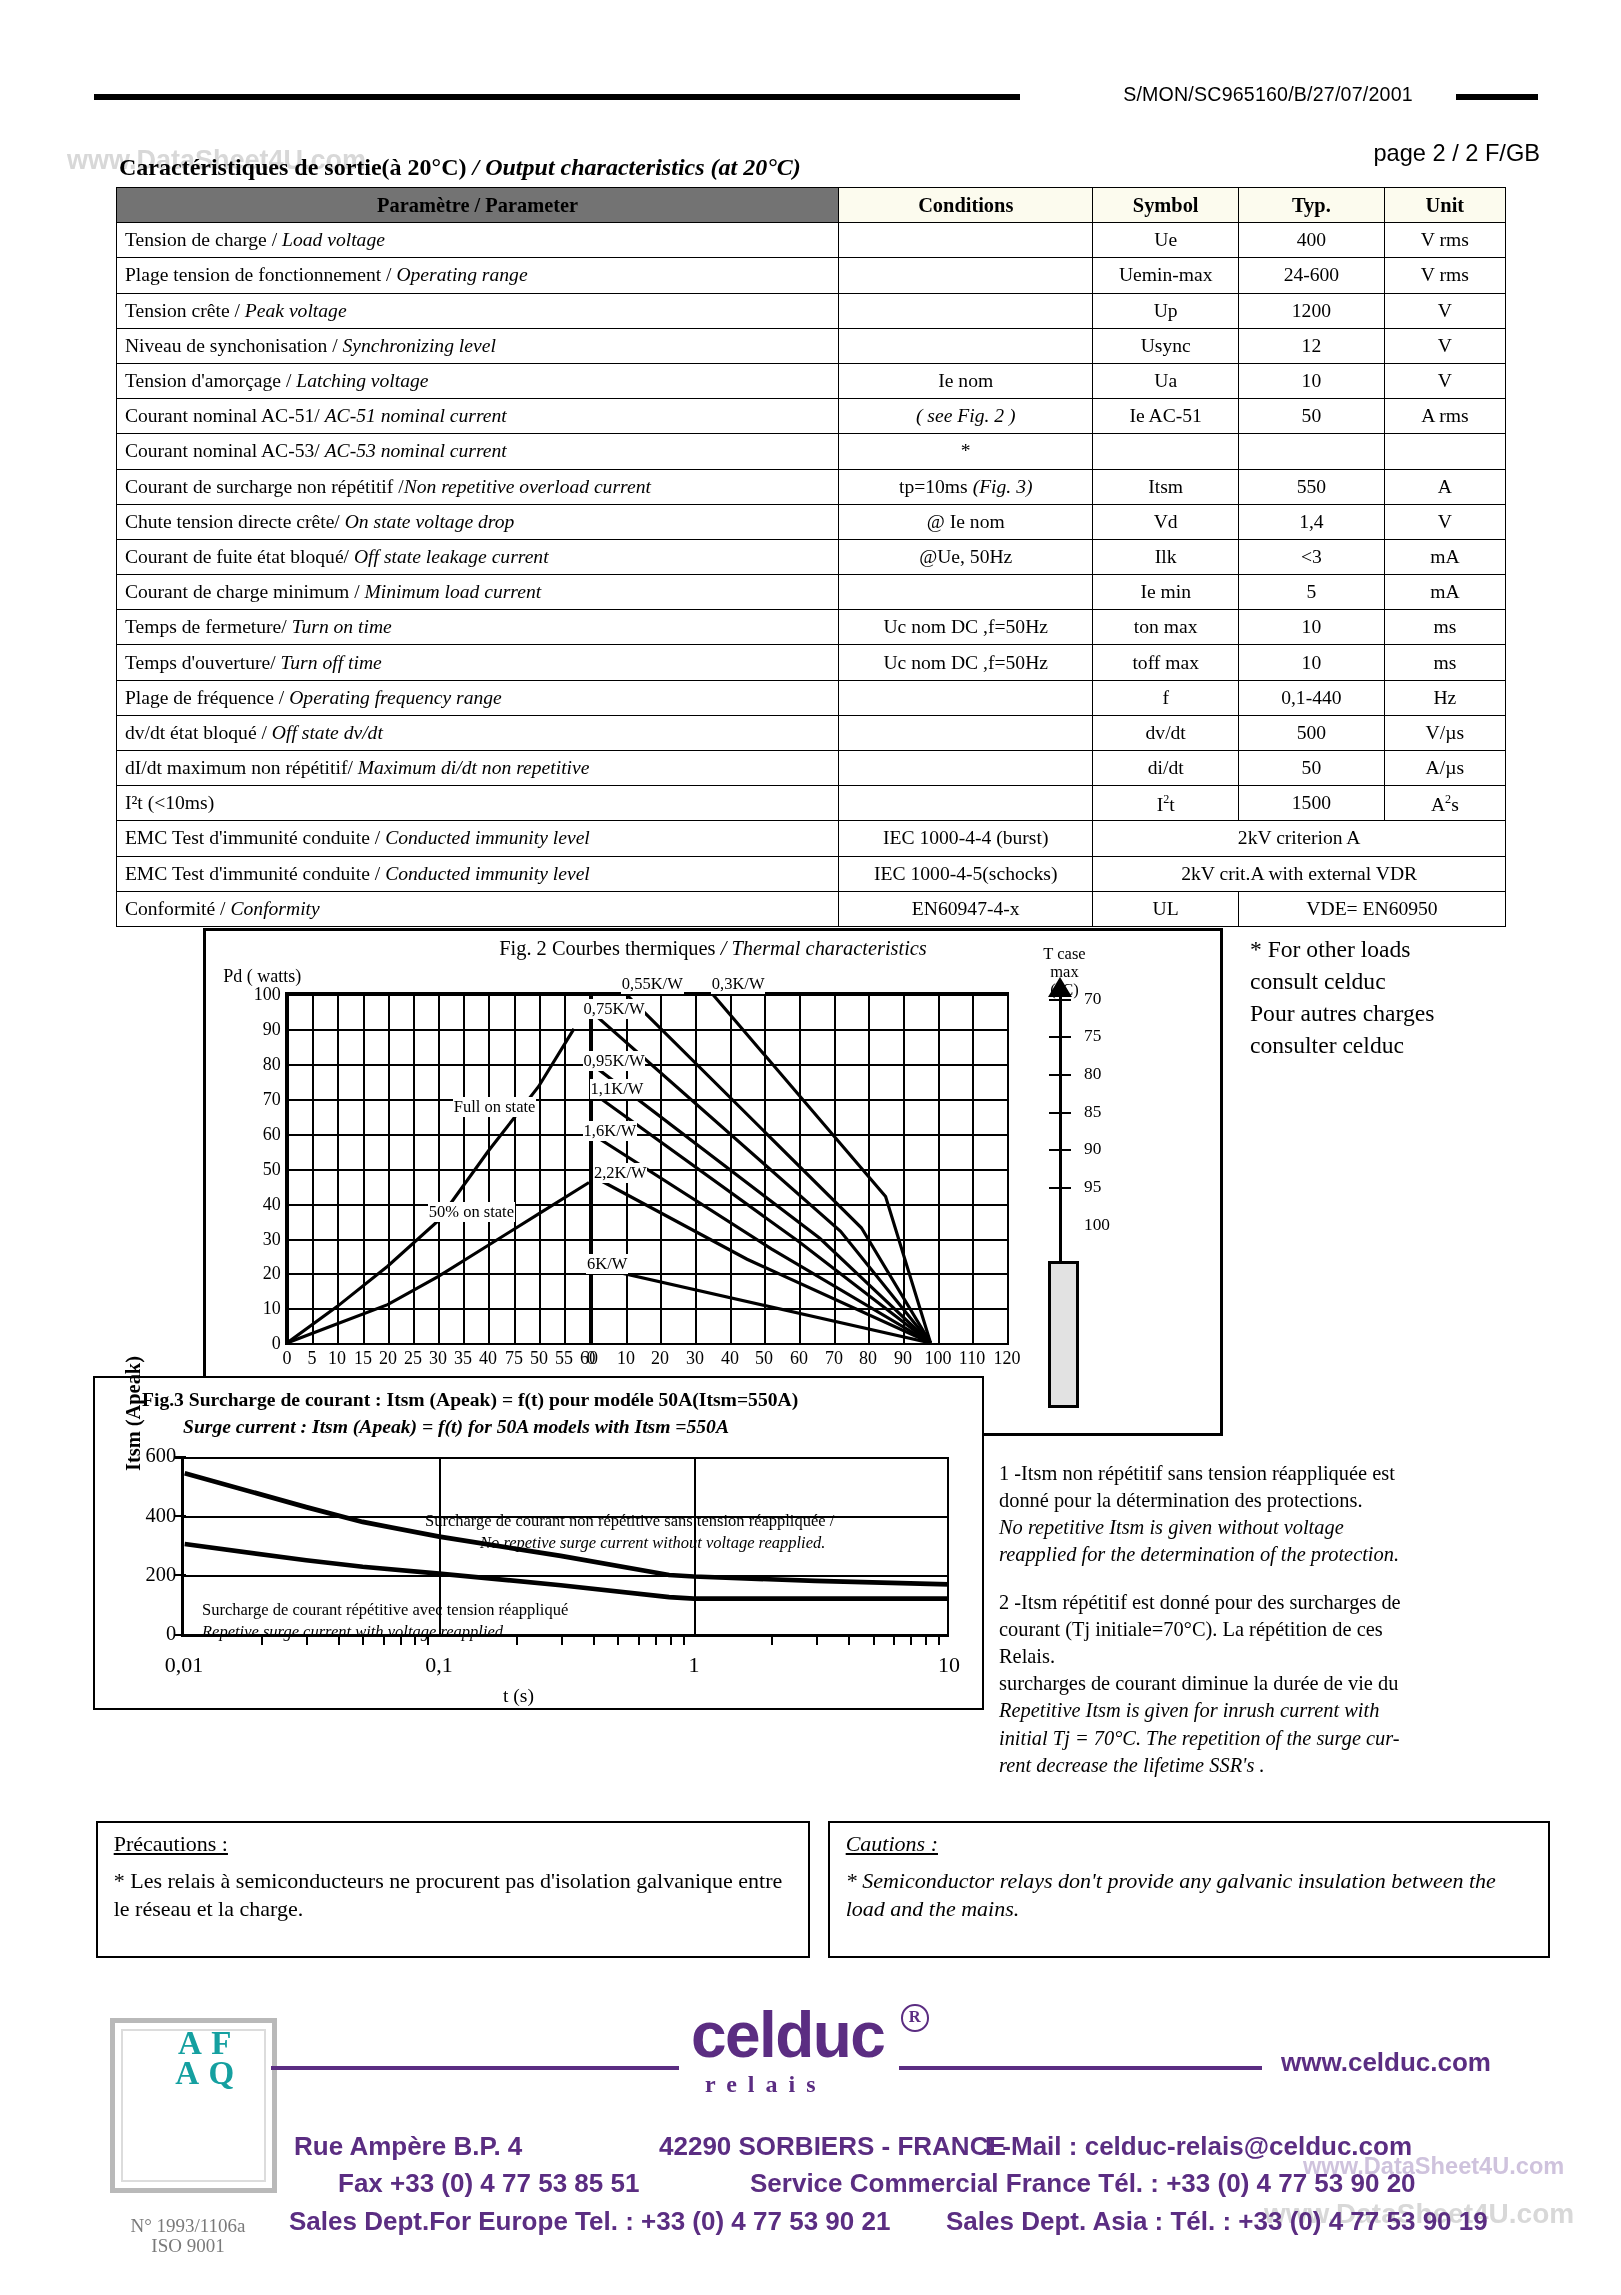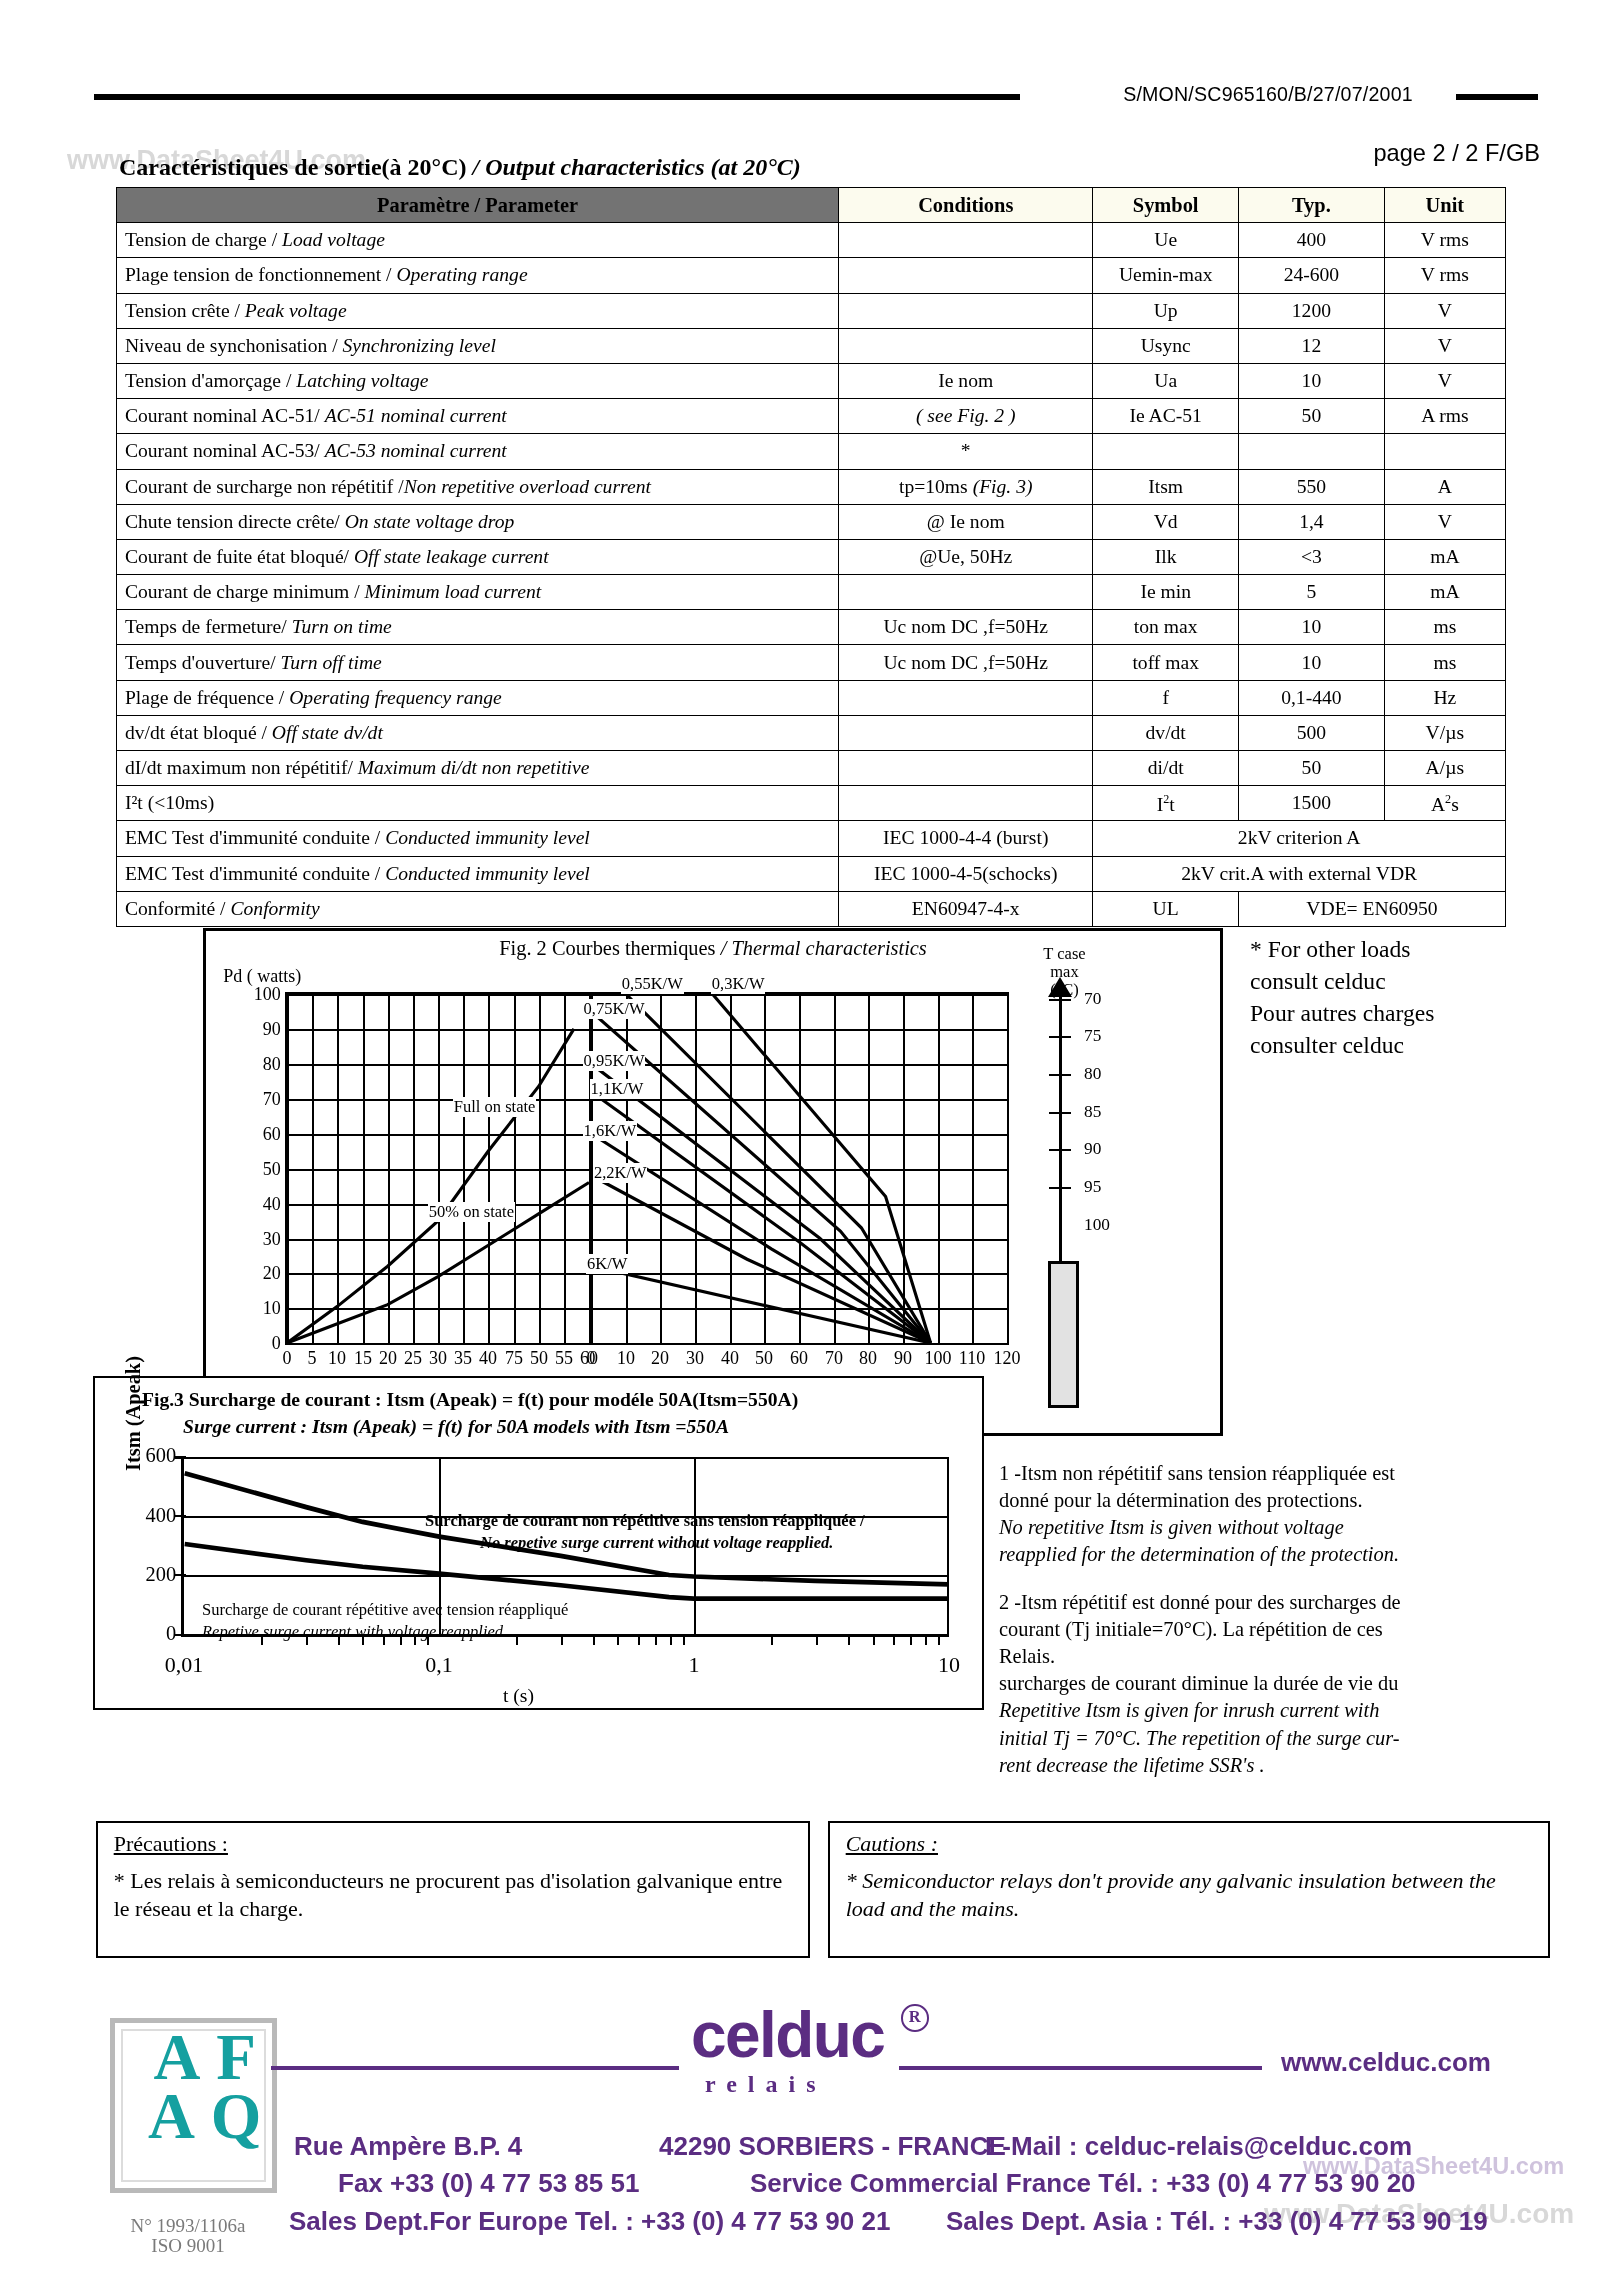--- a/index.html
+++ b/index.html
@@ -80,21 +80,21 @@
   .cbox h4{margin:0;position:absolute;left:15.7px;top:7.9px;font-size:22px;font-weight:normal;
            text-decoration:underline;}
   .cbox .body{position:absolute;left:15.7px;top:44px;right:12.6px;font-size:22px;line-height:1.28;}
   .cbox.r h4,.cbox.r .body{font-style:italic;}
 
   
   .afaq{position:absolute;left:110px;top:2018px;width:157px;height:165px;
         border:5.5px solid #b9b9b9;background:#fff;}
   .afaq .inner{position:absolute;left:6.3px;top:6.3px;right:6.3px;bottom:6.3px;border:2.4px solid #dcdcdc;}
   .afaq .ltrs{position:absolute;left:0;right:0;top:4.7px;text-align:center;font-family:"Liberation Serif",serif;
-        font-size:65px;font-weight:bold;color:#15a0a0;line-height:0.92;letter-spacing:1.6px;margin-left:24px;}
+        font-size:33px;font-weight:bold;color:#15a0a0;line-height:0.92;letter-spacing:1.6px;margin-left:24px;}
   .afaq-t1{position:absolute;left:86px;top:2190px;width:204px;text-align:center;font-size:19px;color:#7a7a7a;margin-top:45px;}
   .afaq-t2{position:absolute;left:86px;top:2215px;width:204px;text-align:center;font-size:19px;color:#7a7a7a;}
 
   .celduc{position:absolute;left:691px;top:1998px;font-family:"Liberation Sans",sans-serif;
           font-size:64px;font-weight:bold;color:#5b2d82;letter-spacing:-1.6px;}
   .reg{position:absolute;left:901px;top:1998px;font-size:27px;color:#5b2d82;}
   .reg span{display:inline-block;border:2.4px solid #5b2d82;border-radius:50%;width:23.6px;height:23.6px;
         line-height:21px;text-align:center;font-size:16.5px;font-weight:bold;}
   .relais{position:absolute;left:705px;top:2071px;font-family:Liberation Serif, serif;
           font-size:24px;font-weight:bold;color:#5b2d82;letter-spacing:11px;text-align:right;}
@@ -484,21 +484,21 @@
         <div class="p3line" style="left: 754px; top: 177px; width: 1.6px; height: 11px;"></div>
         <div style="position: absolute; left: 0px; top: 195px; font-size: 22px; transform: translateX(-50%);">0,01</div>
         <div style="position: absolute; left: 255px; top: 195px; font-size: 22px; transform: translateX(-50%);">0,1</div>
         <div style="position: absolute; left: 510px; top: 195px; font-size: 22px; transform: translateX(-50%);">1</div>
         <div style="position: absolute; left: 765px; top: 195px; font-size: 22px; transform: translateX(-50%);">10</div>
         <svg width="765" height="177" style="position: absolute; left: 0px; top: 0px;" viewBox="0 0 975 226">
           <polyline points="0.0,20.7 155.1,64.0 227.2,82.9 325.0,101.7 480.1,126.2 618.5,150.7 650.0,152.6 805.1,158.2 975.0,162.7" fill="none" stroke="#000" stroke-width="6"></polyline>
           <polyline points="0.0,111.1 155.1,131.8 227.2,140.1 325.0,148.8 480.1,163.8 618.5,178.9 650.0,180.8 805.1,180.8 975.0,180.8" fill="none" stroke="#000" stroke-width="6"></polyline>
         </svg>
       </div>
-    <div class="an3" style="left:330px;top:132px;font-weight:bold;">
+    <div class="an3" style="left:330px;top:132px;">
       <span>Surcharge de courant non répétitive sans tension réappliquée /</span><br>
       <i style="margin-left:55px;display:inline-block;">No repetive surge current without voltage reapplied.</i>
     </div>
     <div class="an3" style="left:107px;top:221px;">
       <span>Surcharge de courant répétitive avec tension réappliqué</span><br>
       <i>Repetive surge current with voltage reapplied.</i>
     </div>
     <div class="an3" style="left:408px;top:305px;font-size:19.6px;">t (s)</div>
   </div>
 

